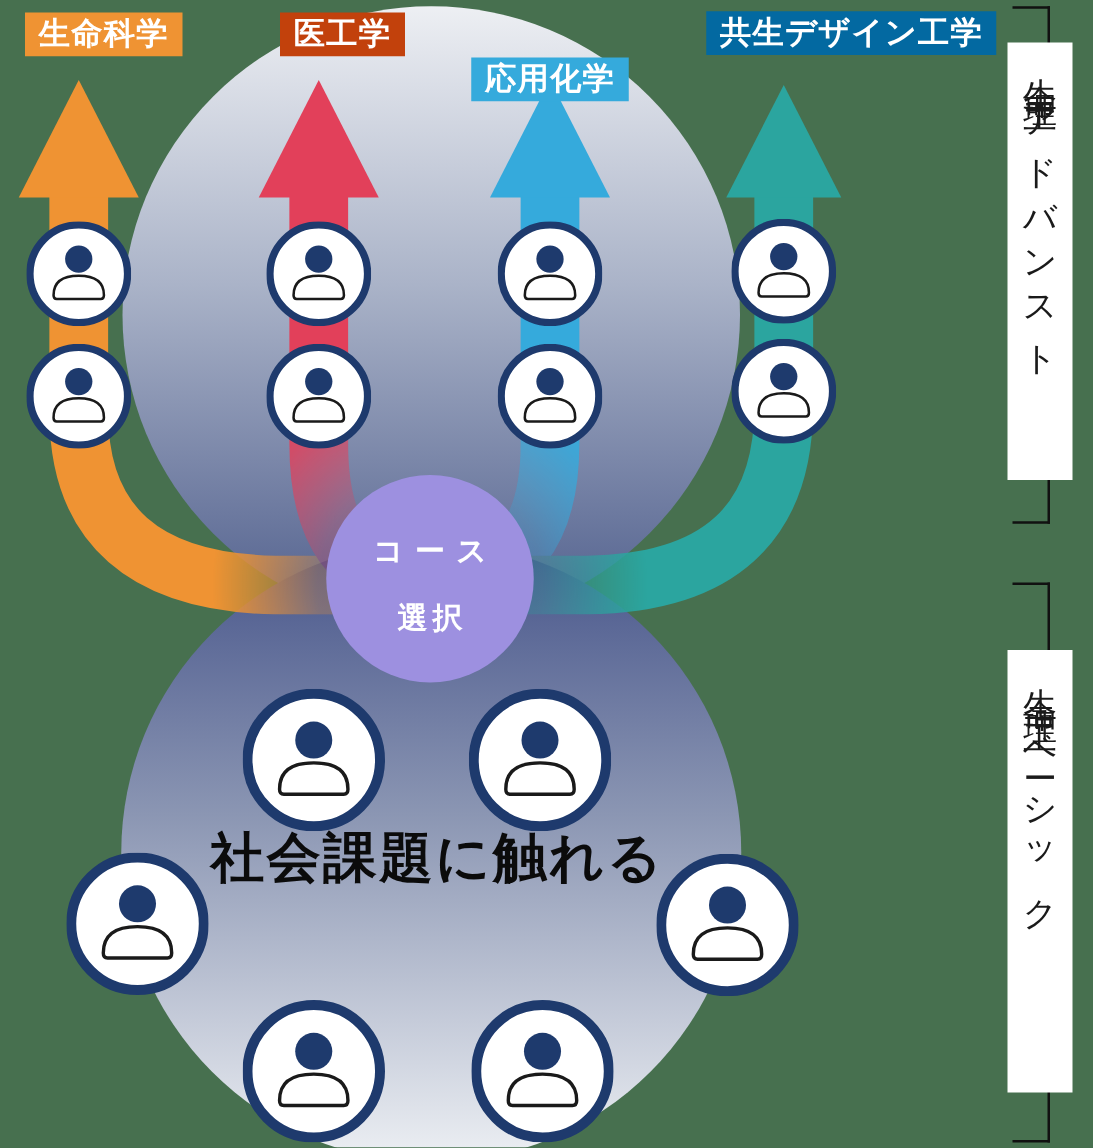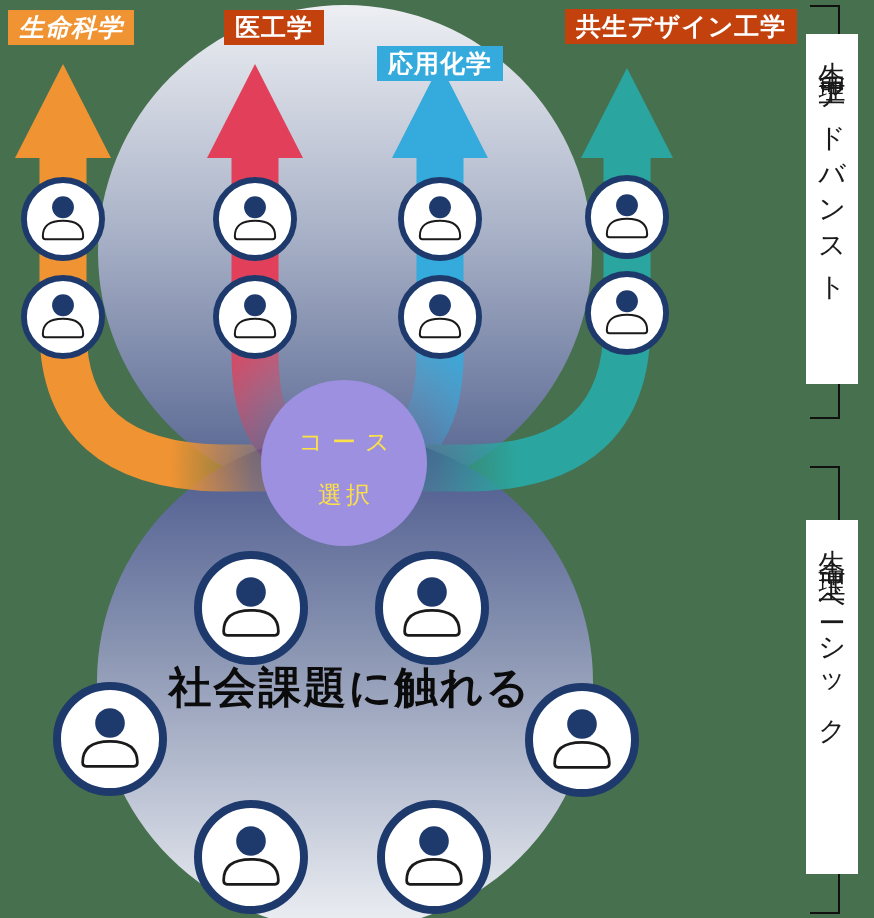--- a/index.html
+++ b/index.html
@@ -34,23 +34,23 @@
   .person { position: absolute; }
   .person svg { display: block; width: 100%; height: 100%; }
   .p-sm { width: 84px; height: 84px; }
   .p-lg { width: 114px; height: 114px; }
   
   .center-text {
     position: absolute;
     left: 262px; top: 424px;
     width: 164px;
     text-align: center;
-    color: #fde047;
+    color: #ffffff;
     font-size: 24px;
-    font-weight: 400;
+    font-weight: 700;
     line-height: 35px;
   }
   .center-text .l1 { letter-spacing: 9px; text-indent: 9px; }
   .center-text .l2 { letter-spacing: 4px; text-indent: 4px; margin-top: 18px; }
   
   .basic-desc {
     position: absolute;
     left: 95px; top: 655px;
     width: 510px;
     text-align: center;
@@ -136,24 +136,24 @@
     </g>
 
     <polygon fill="#ef9333" points="63,64 111,158 15,158"></polygon>
     <polygon fill="#e2405a" points="255,64 303,158 207,158"></polygon>
     <polygon fill="#35aadc" points="440,64 488,158 392,158"></polygon>
     <polygon fill="#2ba59f" points="627,68 673,158 581,158"></polygon>
 
     <circle fill="#9d90e0" cx="344" cy="463" r="83"></circle>
   </svg>
 
-  <div class="course-label" style="left: 8px; top: 10px; background-color: rgb(239, 147, 51); font-style: italic;">生命科学</div>
+  <div class="course-label" style="left: 20px; top: 10px; background-color: rgb(239, 147, 51);">生命科学</div>
   <div class="course-label" style="left: 224px; top: 10px; background-color: #c2410c;">医工学</div>
   <div class="course-label" style="left: 377px; top: 9px; background-color: rgb(53, 170, 220); margin-top: 37px;">応用化学</div>
-  <div class="course-label" style="left: 565px; top: 9px; background-color: #c2410c;">共生デザイン工学</div>
+  <div class="course-label" style="left: 565px; top: 9px; background-color: #0369a1;">共生デザイン工学</div>
 
   <div class="person p-sm" style="left:21px;  top:177px;">
       <svg viewBox="0 0 100 100">
         <use href="#person-sym"></use>
       </svg>
     </div>
   <div class="person p-sm" style="left:21px;  top:275px;">
       <svg viewBox="0 0 100 100">
         <use href="#person-sym"></use>
       </svg>

